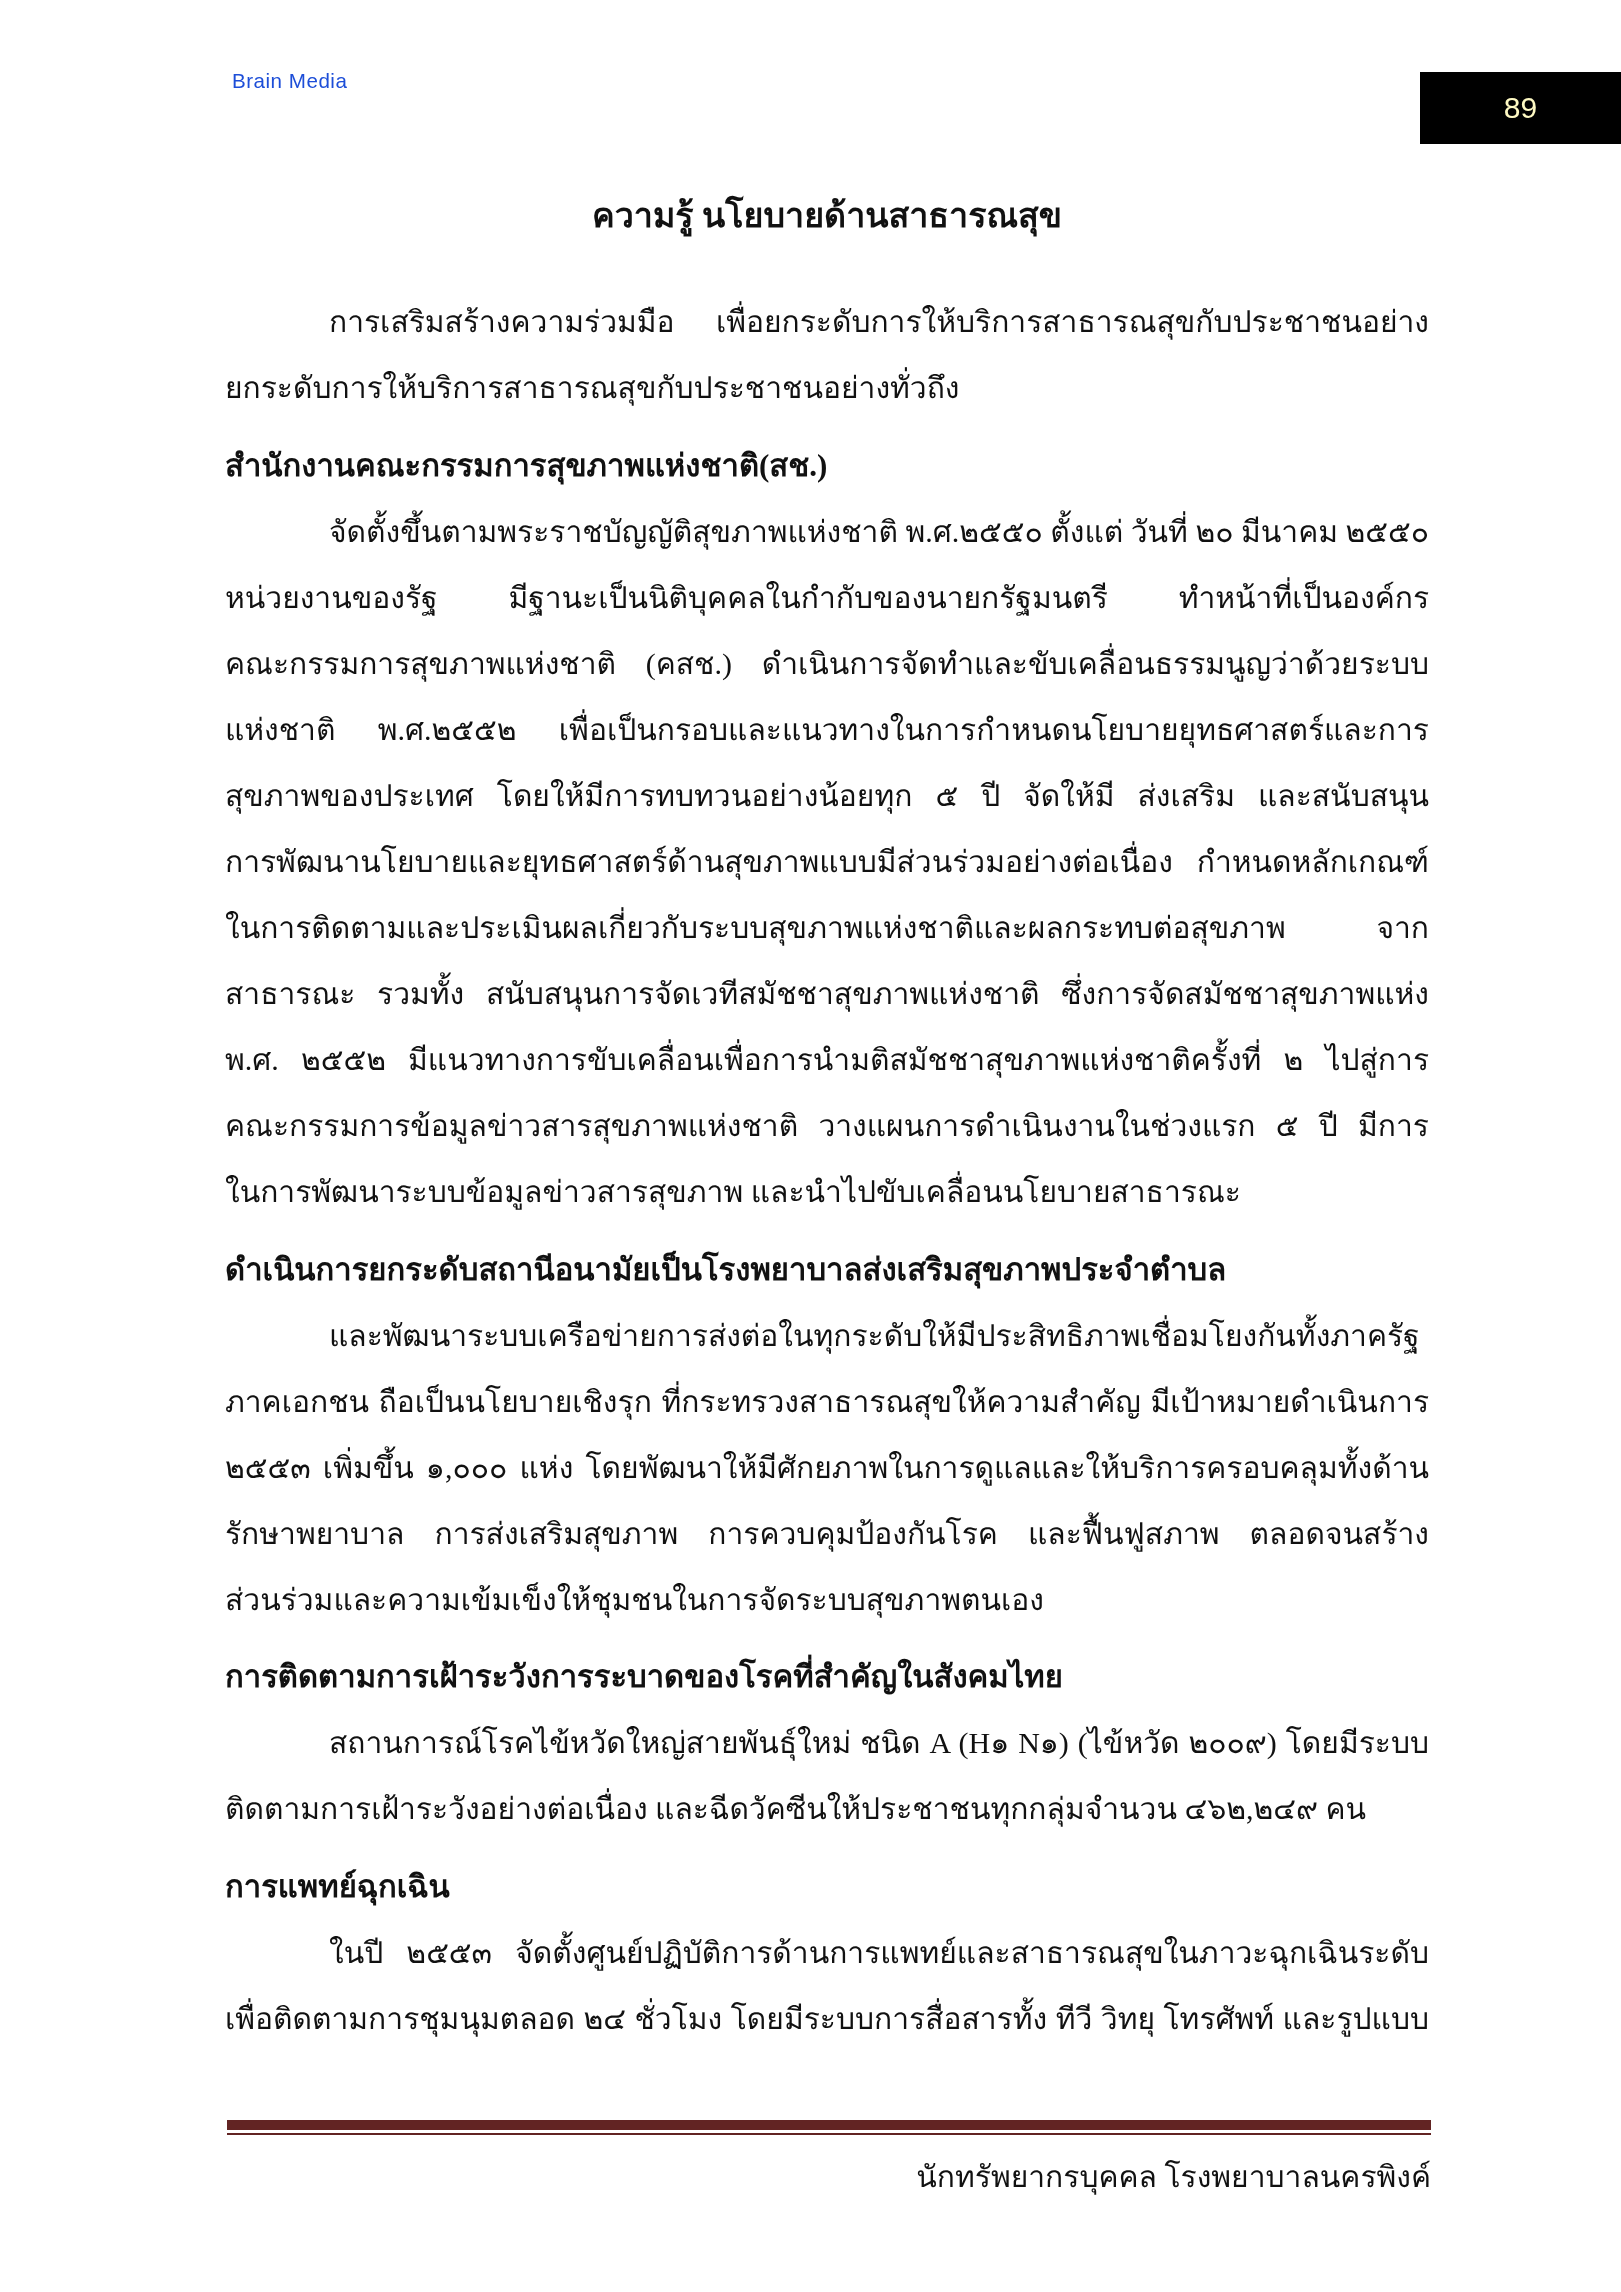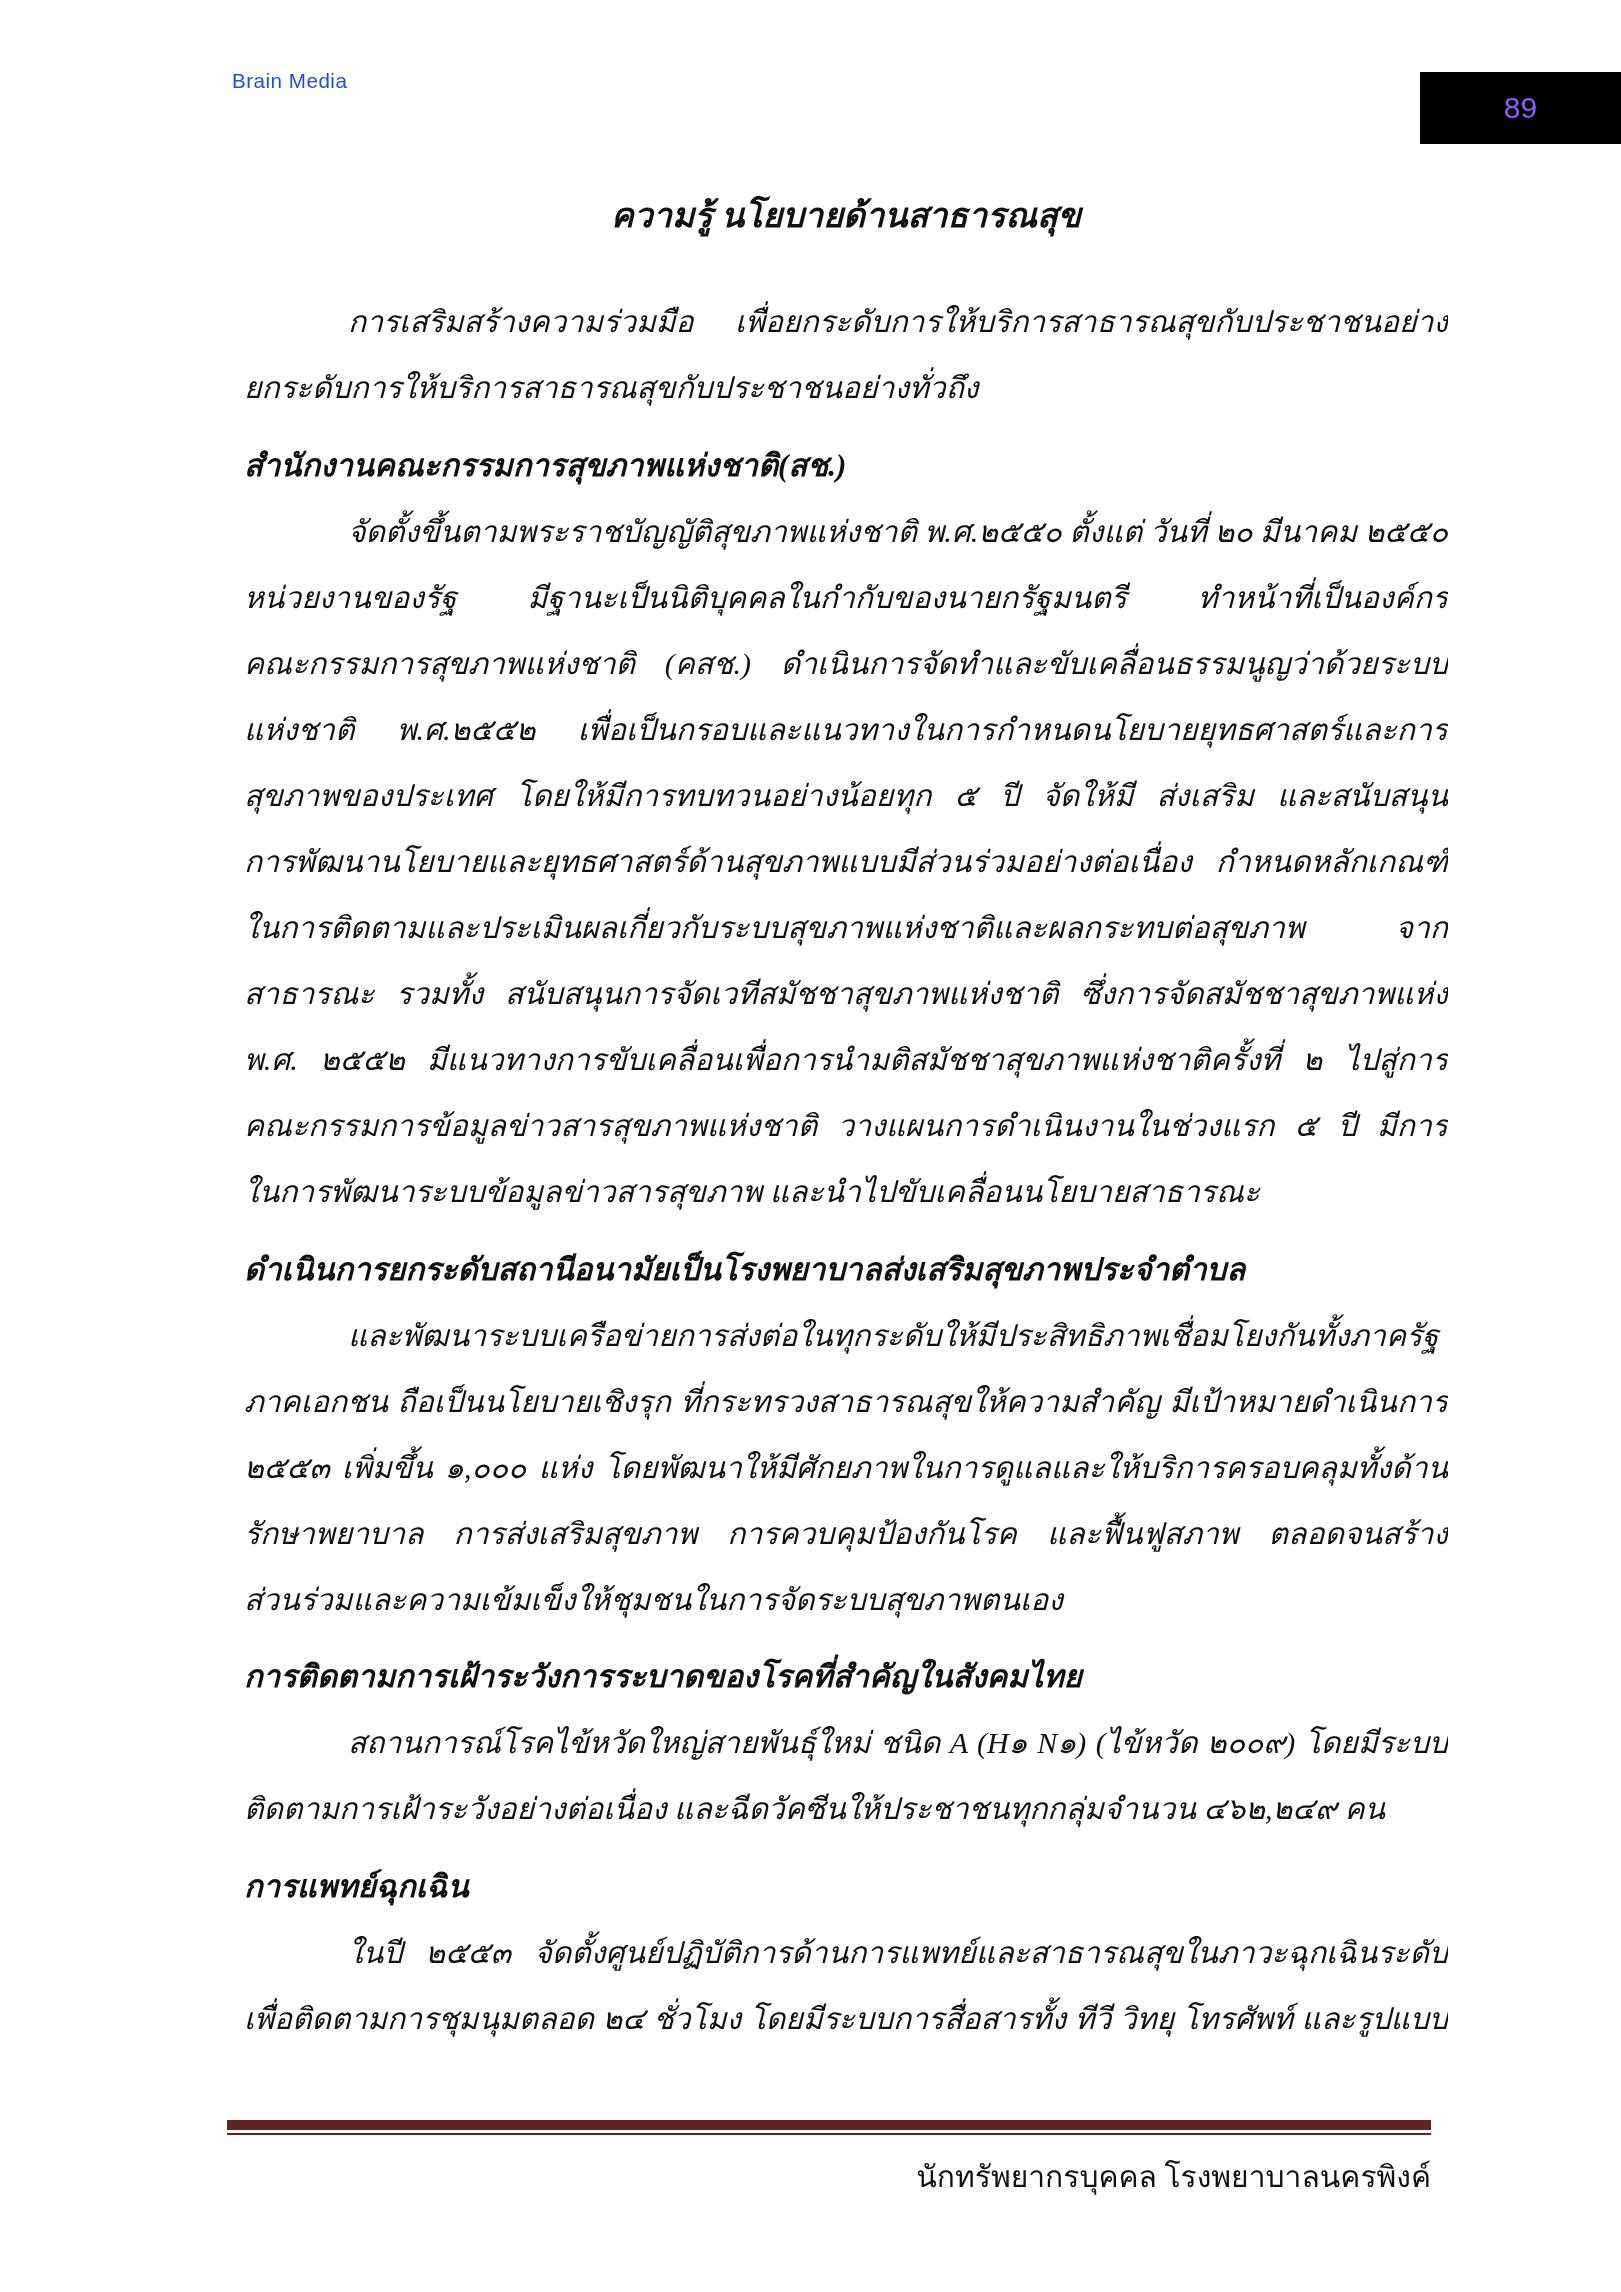--- a/index.html
+++ b/index.html
@@ -30,24 +30,23 @@
     background: #000000;
     color: #ffffff;
     display: flex;
     align-items: center;
     justify-content: center;
     font-family: "Liberation Sans", "DejaVu Sans", sans-serif;
     font-size: 30px;
   }
   .content {
     position: absolute;
-    left: 244px;
+    left: 225px;
     top: 181px;
     width: 1204px;
-    font-style: italic;
   }
   .title {
     text-align: center;
     font-weight: bold;
     font-size: 34px;
     line-height: 69px;
     height: 69px;
     margin: 0 0 39px 0;
   }
   .section { margin: 0; }
@@ -87,21 +86,21 @@
     line-height: 47px;
   }
 </style>
 </head>
 <body>
 
 <div class="page" style="color: rgb(17, 17, 17);">
 
   <div class="brand">Brain Media</div>
 
-  <div class="pagebox" style="background: rgb(0, 0, 0); color: #8b5cf6; text-align: right;">
+  <div class="pagebox" style="background: rgb(0, 0, 0); color: #fef9c3; text-align: right;">
     <span>89</span>
   </div>
 
   <div class="content">
     <div class="title">ความรู้ นโยบายด้านสาธารณสุข</div>
 
     <div id="sections">
         <div class="section">
           <div class="line indent">การเสริมสร้างความร่วมมือ เพื่อยกระดับการให้บริการสาธารณสุขกับประชาชนอย่างทั่วถึงเพื่อ</div>
           <div class="line last">ยกระดับการให้บริการสาธารณสุขกับประชาชนอย่างทั่วถึง</div>

